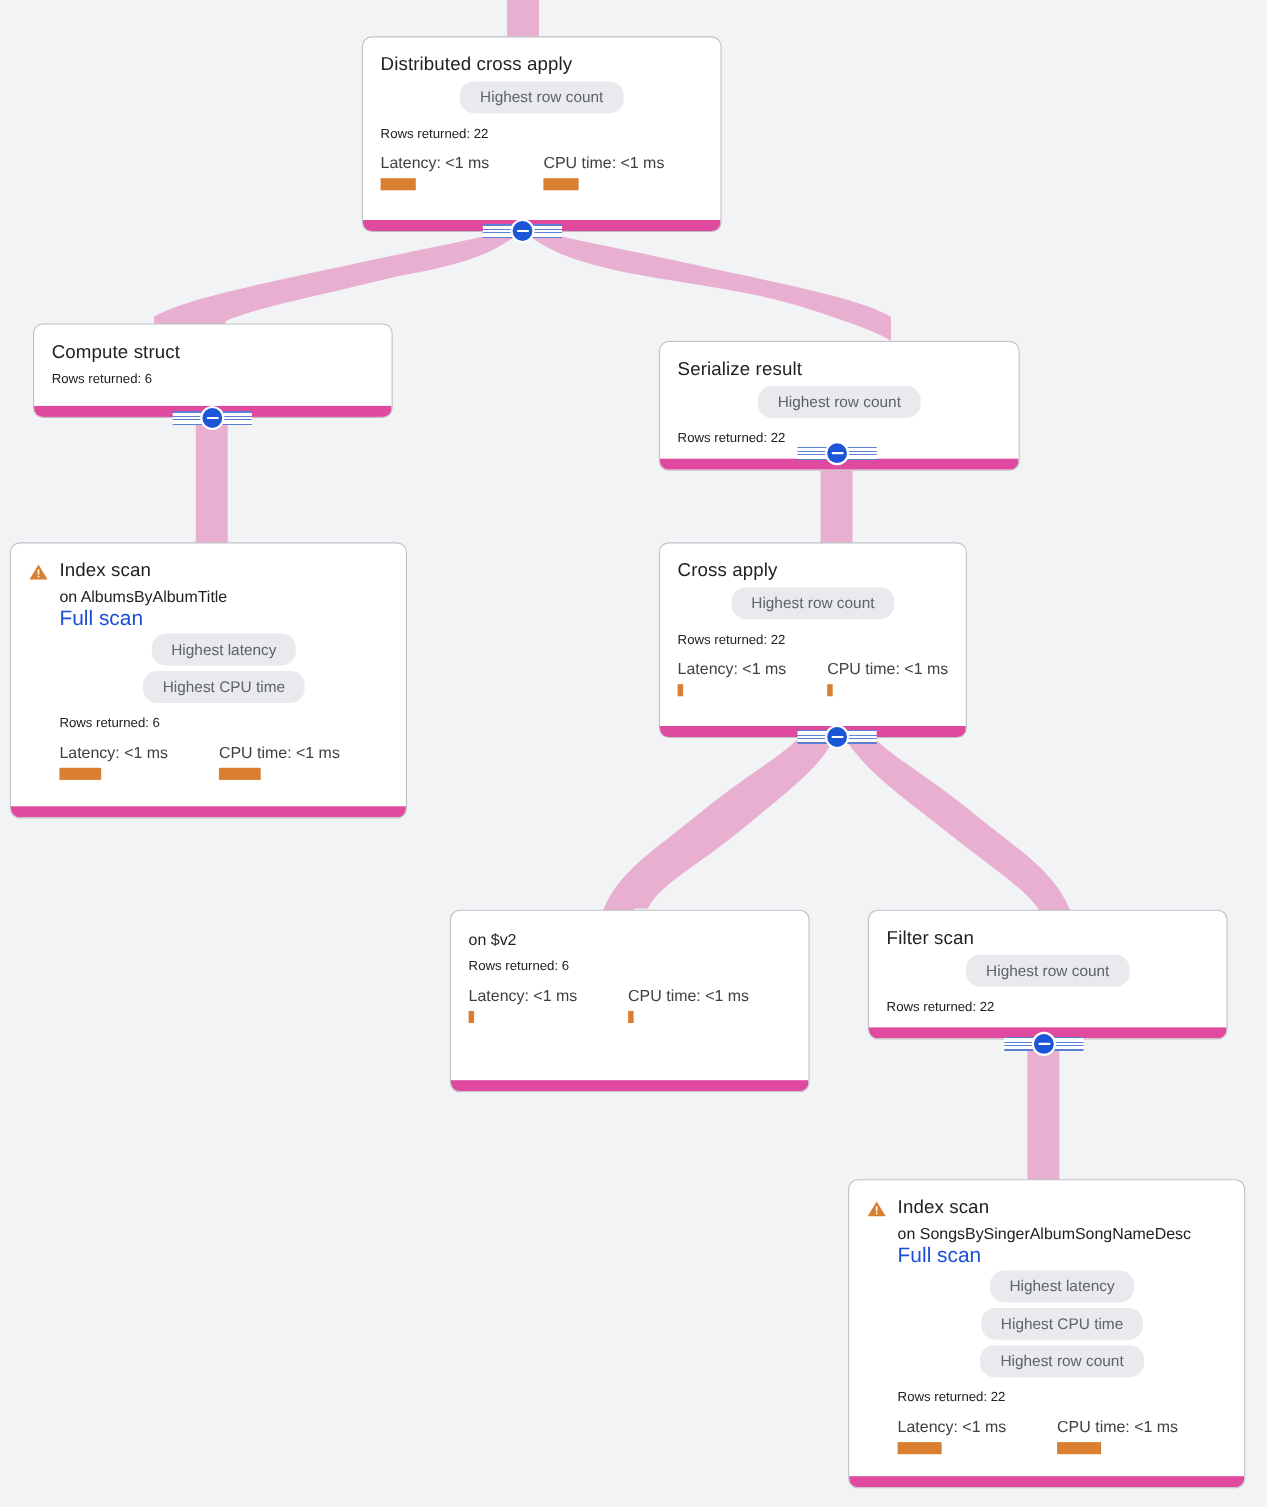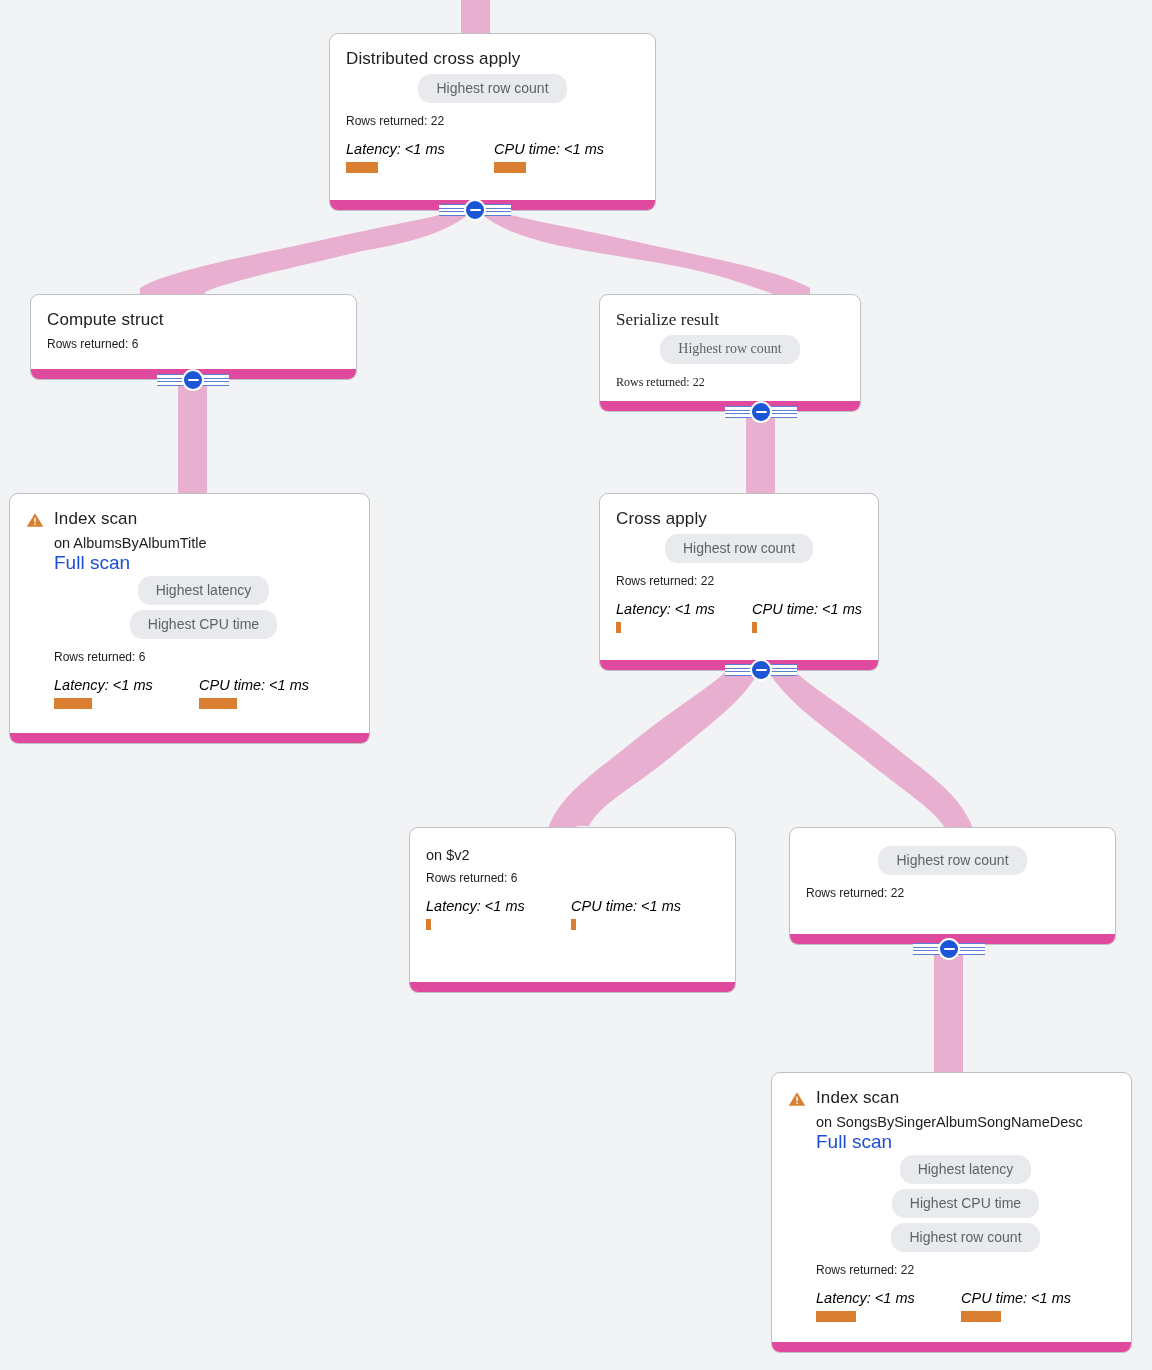--- a/index.html
+++ b/index.html
@@ -109,23 +109,22 @@
   .metrics {
     display: flex;
     margin-top: 9px;
   }
   .metric {
     display: block;
   }
   .metric-label {
     font-size: 14.5px;
     line-height: 18px;
-    color: #000000;
-    white-space: nowrap;
-    font-style: italic;
+    color: #404040;
+    white-space: nowrap;
   }
   .metric-bar {
     height: 11px;
     background: #da7f31;
     margin-top: 4px;
   }
 
   
   .toggle {
     position: absolute;
@@ -270,21 +269,21 @@
         <div class="rows-line">Rows returned: 6</div>
       </div>
     </div>
     <div class="accent-bar"></div>
   </div>
   <div class="toggle" style="left:157px; top:368px;">
     <div class="rails"></div>
     <div class="knob"></div>
   </div>
 
-  <div class="node" style="left:599px; top:294px; width:262px; height:118px;font-family:Liberation Serif, serif;">
+  <div class="node" style="left:599px; top:310px; width:328px; height:118px;">
     <div class="node-head">
       <div class="node-body">
         <div class="node-title">Serialize result</div>
         <div class="chips">
           <span class="chip">Highest row count</span>
         </div>
         <div class="rows-line">Rows returned: 22</div>
       </div>
     </div>
     <div class="accent-bar"></div>
@@ -368,20 +367,21 @@
           </div>
         </div>
       </div>
     </div>
     <div class="accent-bar"></div>
   </div>
 
   <div class="node" style="left:789px; top:827px; width:327px; height:118px;">
     <div class="node-head">
       <div class="node-body">
+        <div class="node-title">Filter scan</div>
         <div class="chips">
           <span class="chip">Highest row count</span>
         </div>
         <div class="rows-line">Rows returned: 22</div>
       </div>
     </div>
     <div class="accent-bar"></div>
   </div>
   <div class="toggle" style="left:913px; top:937px;">
     <div class="rails"></div>

